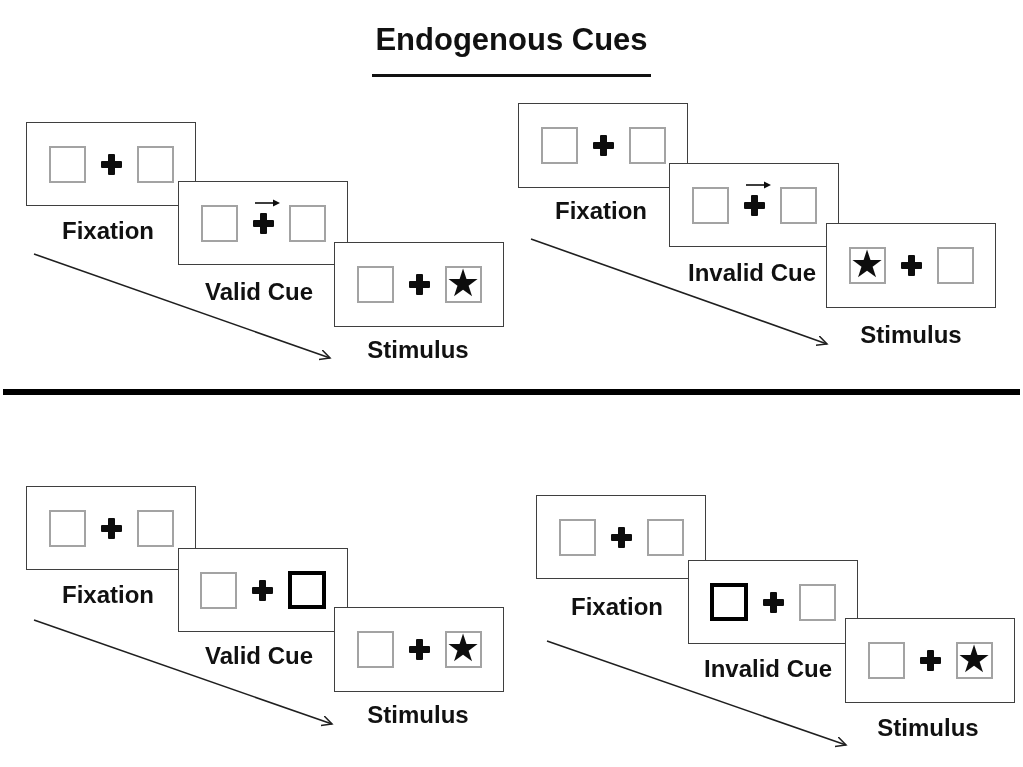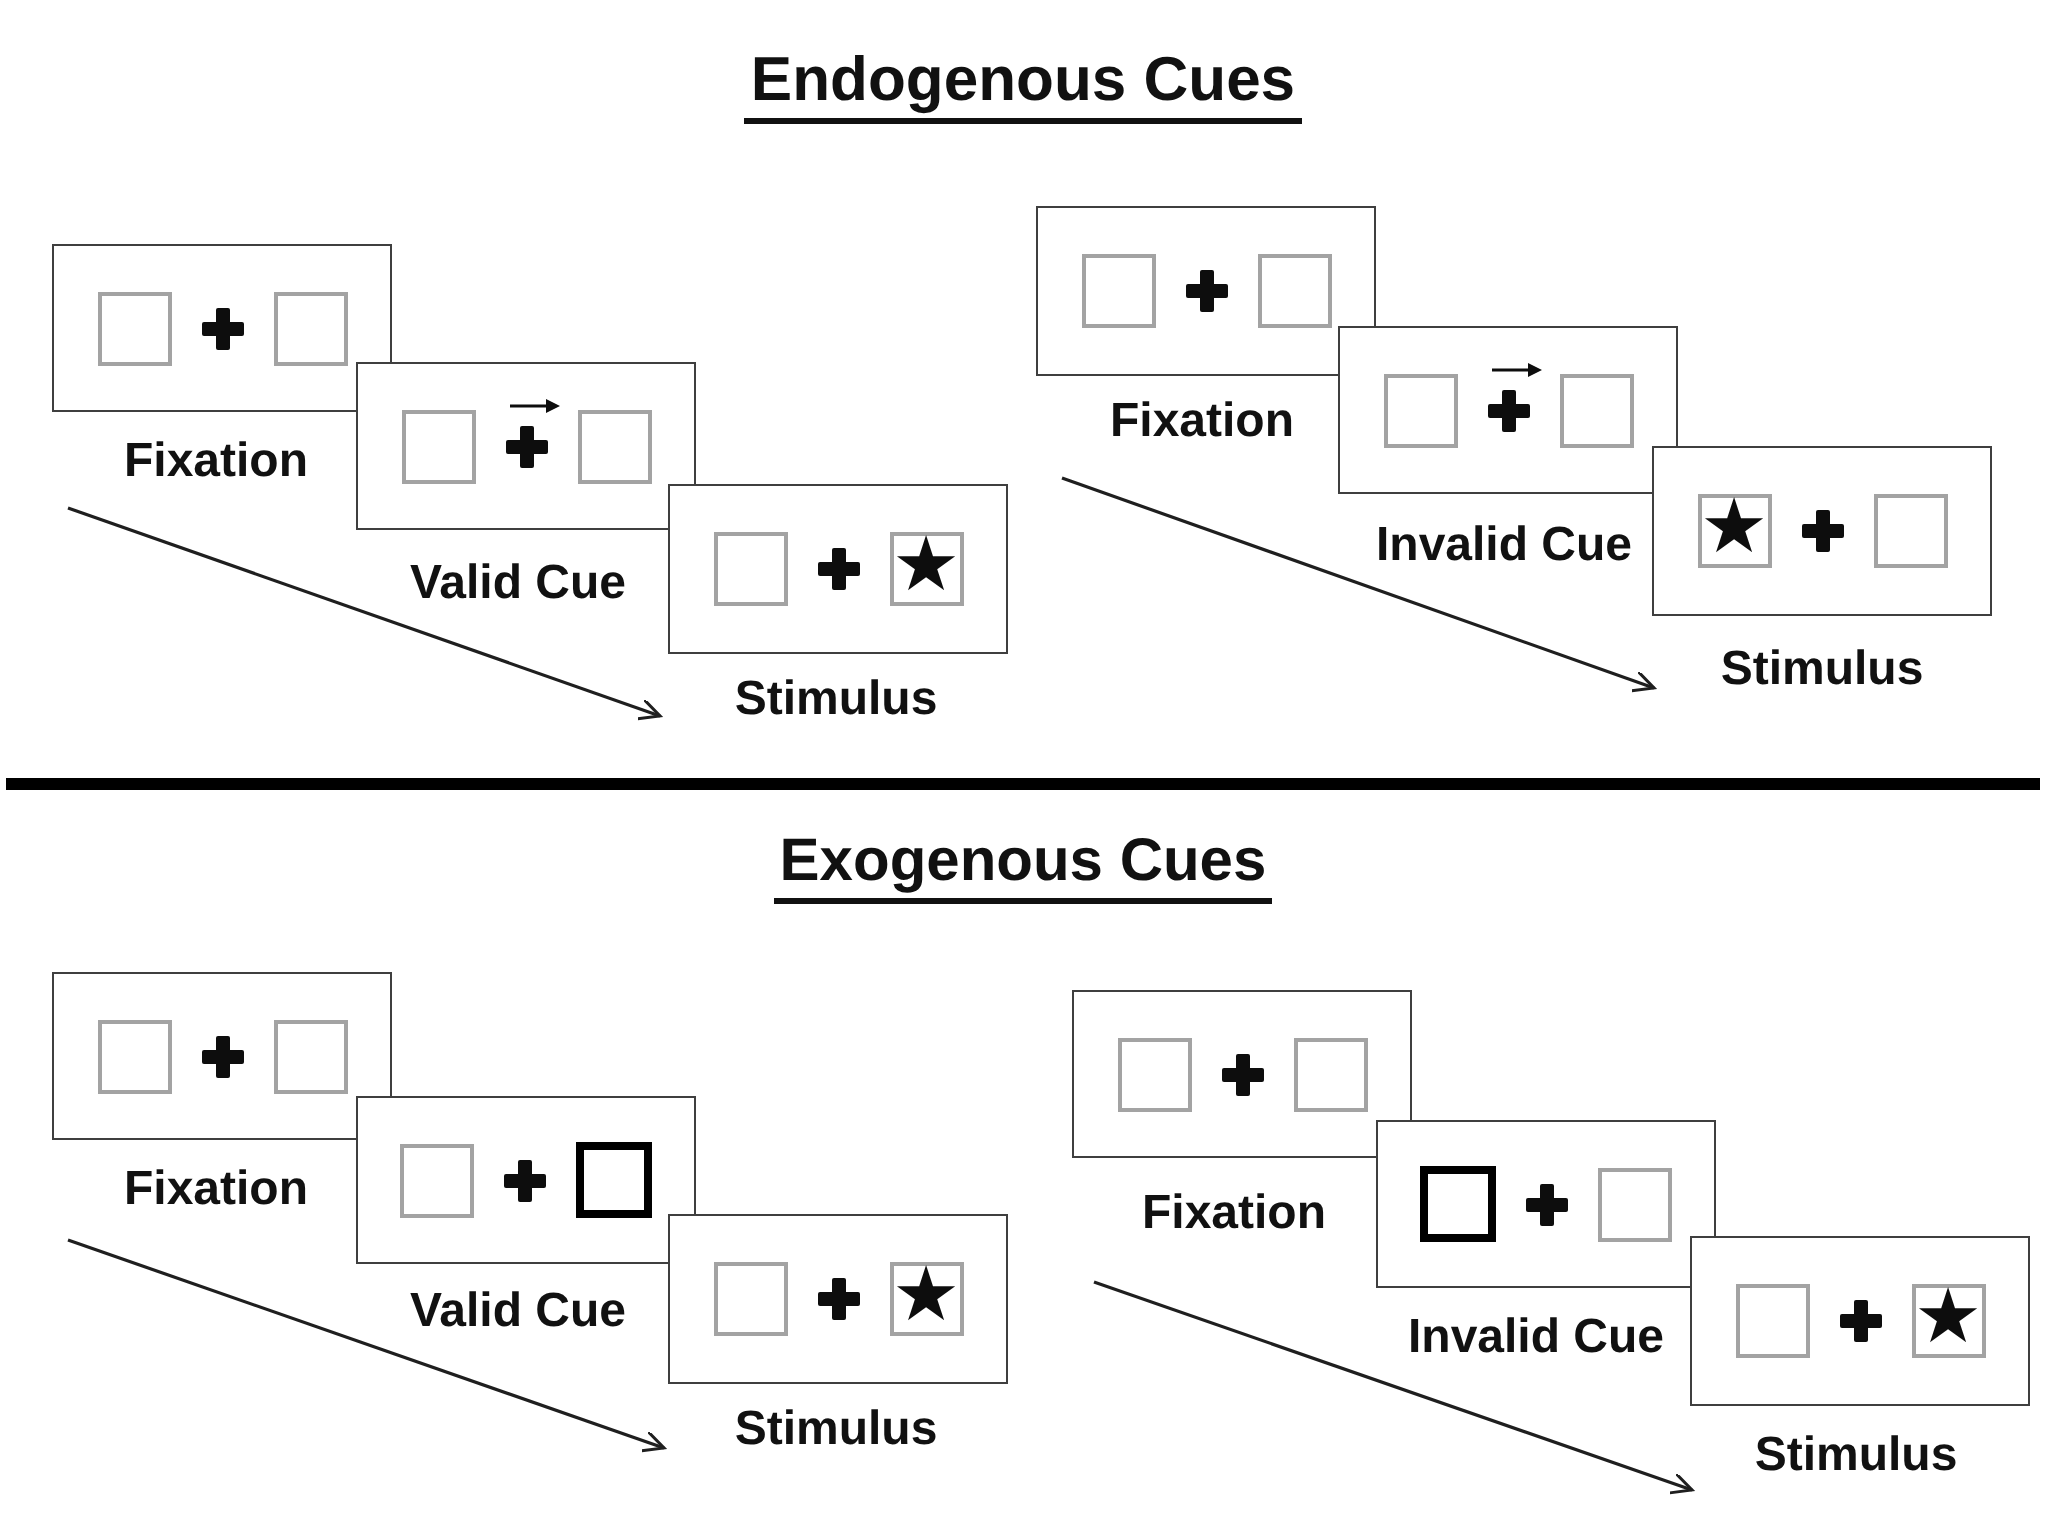--- a/index.html
+++ b/index.html
@@ -2,21 +2,21 @@
 <html><head>
 <meta charset="utf-8">
 <style>
   html,body{margin:0;padding:0;background:#ffffff;}
   #page{
     position:relative;width:1023px;height:767px;background:#ffffff;
     font-family:"Liberation Sans",sans-serif;color:#111;overflow:hidden;
   }
   .title{position:absolute;left:0;width:100%;text-align:center;
     font-weight:bold;color:#111;letter-spacing:0px;}
-  .title .title-text{display:inline-block;border-bottom:3px solid #111;padding:0 3px 1px 3px;}
+  .title .title-text{display:inline-block;border-bottom:3px solid #111;padding:0 3px 16px 3px;}
   .title.endo{top:22px;font-size:31px;}
   .title.exo{top:414px;font-size:30px;}
   .divider{position:absolute;left:3px;right:3px;top:389px;height:6px;background:#000;}
   .card{position:absolute;background:#fff;border:1px solid #3f3f3f;
     display:flex;align-items:center;justify-content:center;gap:15px;box-sizing:border-box;}
   .sq{width:37px;height:37px;border:2px solid #a3a3a3;background:#fff;box-sizing:border-box;
     display:flex;align-items:center;justify-content:center;}
   .sq.thick{width:38px;height:38px;border:4px solid #000;}
   .star-glyph{font-size:38px;line-height:37px;color:#0d0d0d;display:block;margin-top:-3px;}
   .center-wrap{position:relative;width:21px;height:21px;}
@@ -46,23 +46,20 @@
     <line x1="34" y1="254" x2="330" y2="358" stroke="#1f1f1f" stroke-width="1.6" marker-end="url(#ah)"></line>
     <line x1="531" y1="239" x2="827" y2="344" stroke="#1f1f1f" stroke-width="1.6" marker-end="url(#ah)"></line>
     <line x1="34" y1="620" x2="332" y2="724" stroke="#1f1f1f" stroke-width="1.6" marker-end="url(#ah)"></line>
     <line x1="547" y1="641" x2="846" y2="745" stroke="#1f1f1f" stroke-width="1.6" marker-end="url(#ah)"></line>
   </svg>
 
   <div class="title endo">
     <span class="title-text">Endogenous Cues</span>
   </div>
   <div class="divider"></div>
-  <div class="title exo">
-    <span class="title-text">Exogenous Cues</span>
-  </div>
 
   <div>
     <div class="card" style="left:26px;top:122px;width:170px;height:84px;">
       <div class="sq"></div>
       <div class="center-wrap">
         <div class="plus">
             <div class="ph"></div>
             <div class="pv"></div>
           </div>
       </div>

